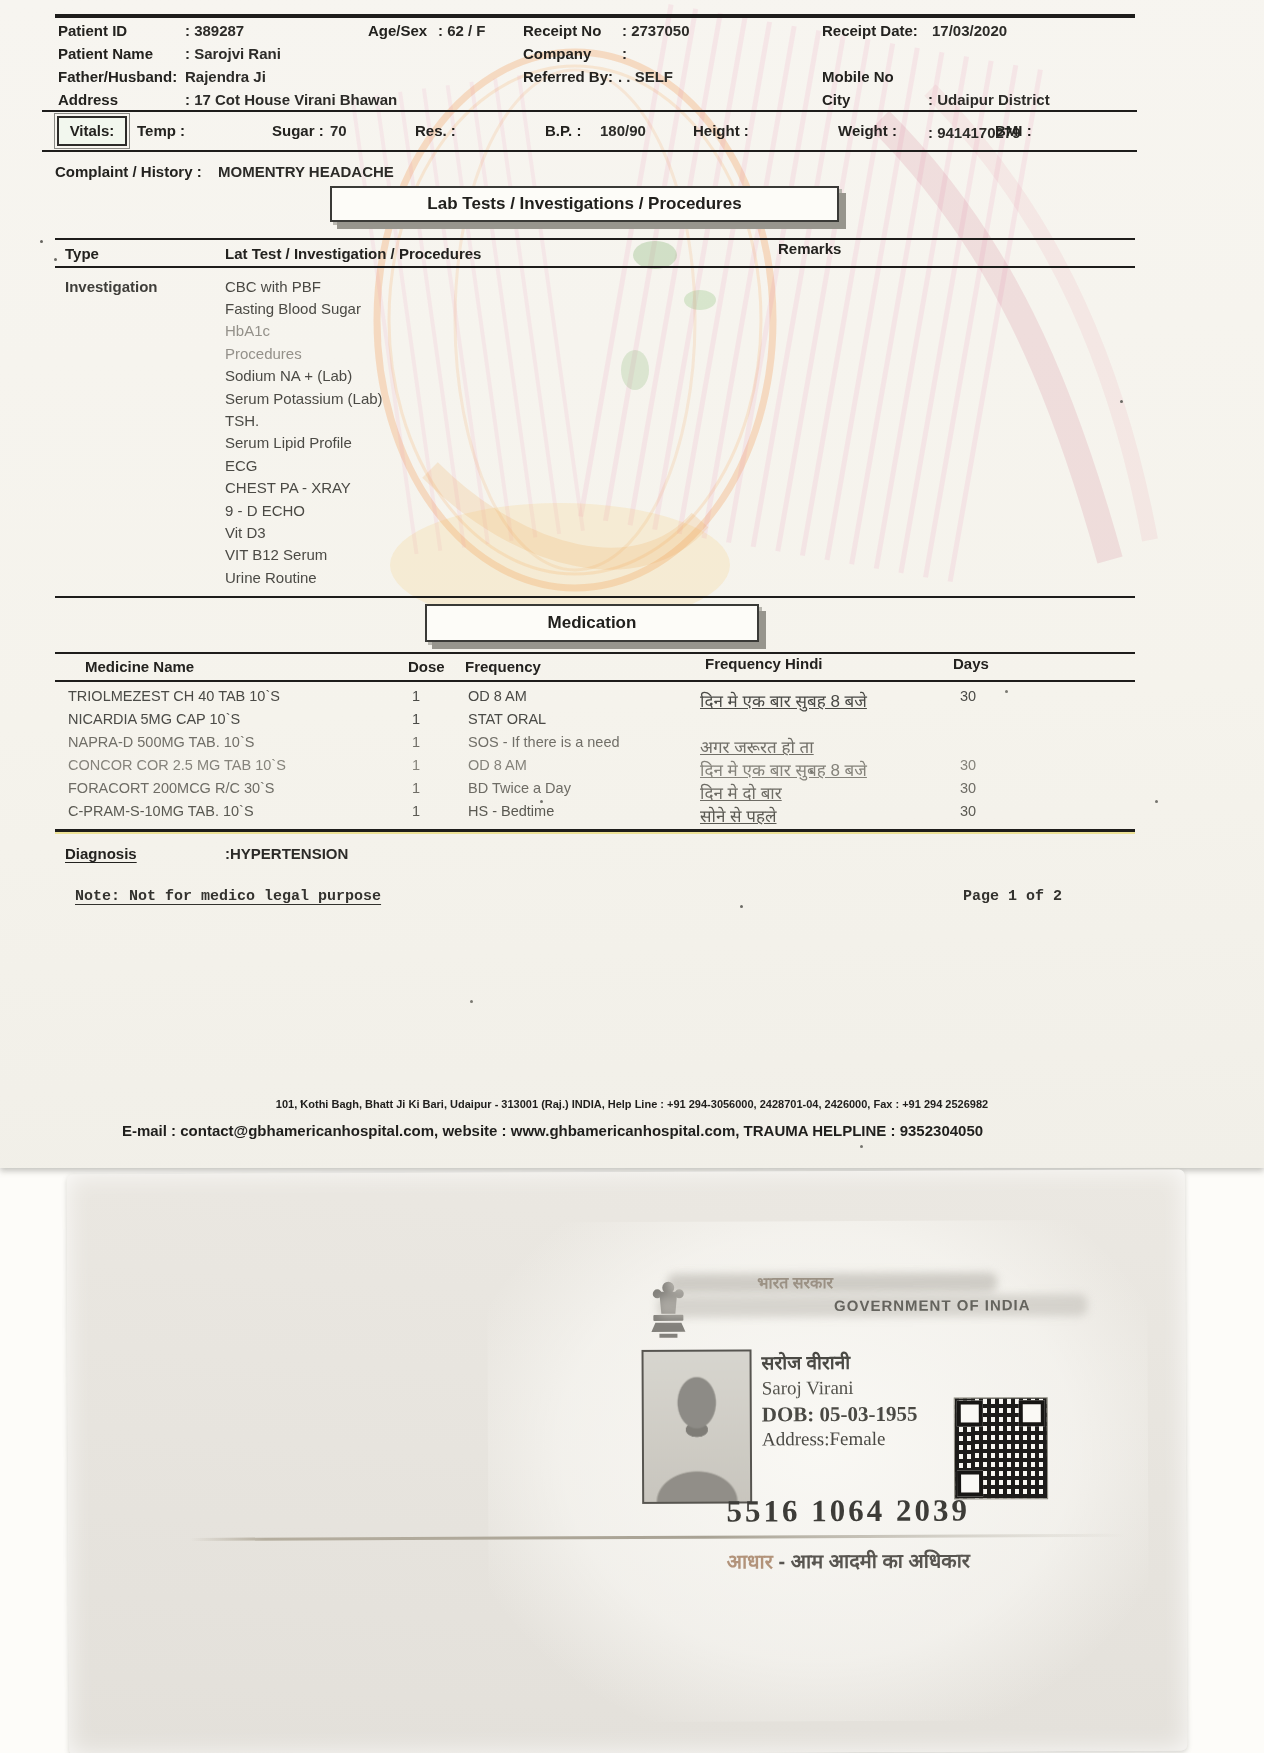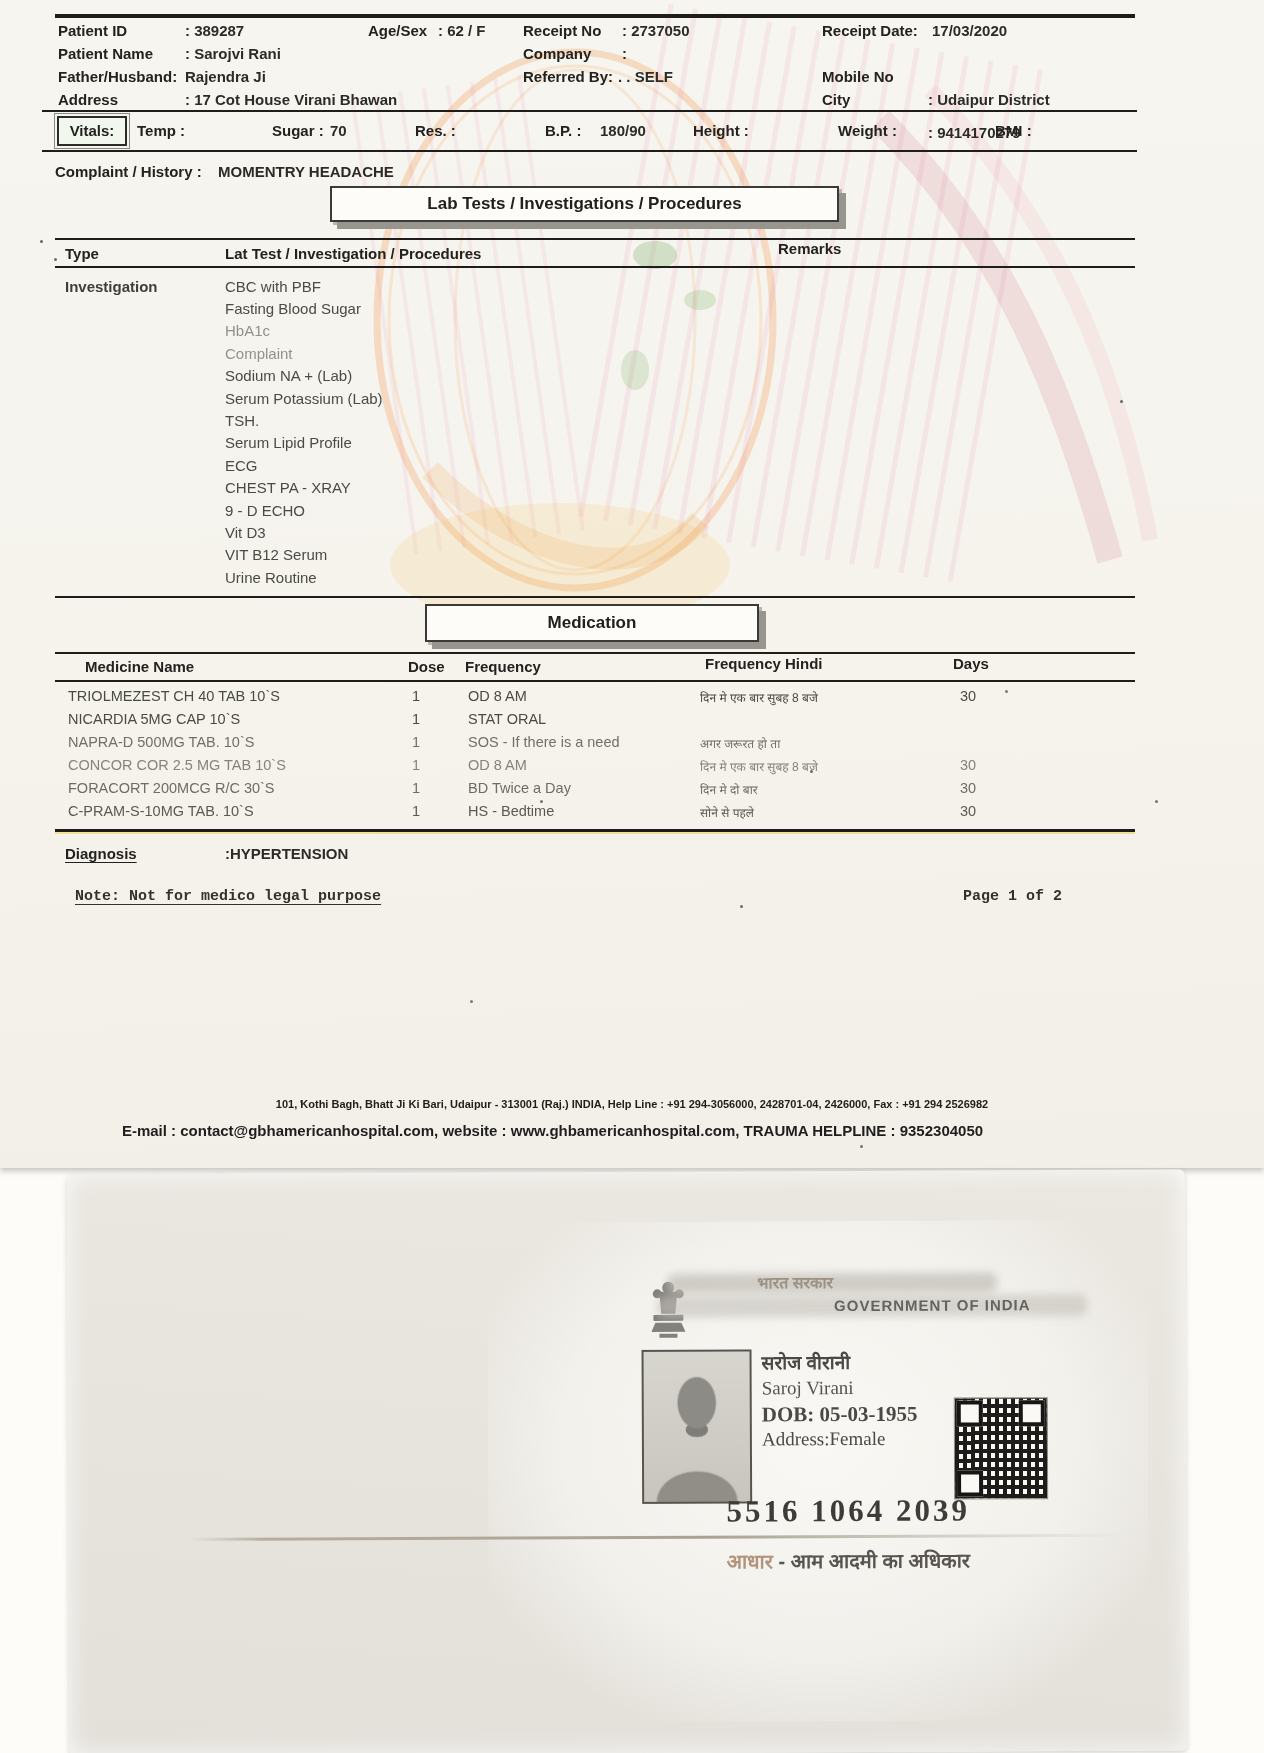--- a/index.html
+++ b/index.html
@@ -12,21 +12,21 @@
          box-shadow:0 3px 6px rgba(90,88,80,.35);}
   .rule{position:absolute;background:#1e1d1b;}
   .lbl{font-weight:700;font-size:15px;}
   .val{font-weight:600;font-size:15px;color:#2c2b28;}
   .banner{position:absolute;background:#fdfcf8;border:2px solid #3a3a37;
           box-shadow:7px 7px 0 #97958d, 3px 3px 0 #b9b7af;
           text-align:center;font-weight:700;color:#21201d;}
   .test-line{position:absolute;font-size:15px;color:#4b4a45;left:225px;}
   .test-faded{color:#94918a;}
   .med{position:absolute;font-size:14.5px;}
-  .hindi-cell{font-size:12px;}
+  .hindi-cell{font-size:17px;text-decoration:underline;}
   .mono{font-family:"Liberation Mono","DejaVu Sans Mono",monospace;}
   
   #envelope{position:absolute;left:68px;top:1172px;width:1118px;height:581px;
             background:linear-gradient(184deg,#ebe8e2 0%,#e7e4de 50%,#e3e0da 100%);
             border-radius:6px;transform:rotate(-.25deg);
             box-shadow:inset 0 0 24px rgba(255,255,255,.8), 0 2px 5px rgba(120,118,110,.3);}
   .smudge{position:absolute;background:#c3c0b9;filter:blur(4px);border-radius:8px;}
   #aadhaar-photo{position:absolute;left:574px;top:178px;width:106px;height:150px;
       border:2px solid #55534e;
       background:
@@ -150,21 +150,21 @@
     <div class="rule" style="left:55px;top:238px;width:1080px;height:2px;"></div>
     <div class="abs lbl" style="left:65px;top:245px;">Type</div>
     <div class="abs lbl" style="left:225px;top:245px;">Lat Test / Investigation / Procedures</div>
     <div class="abs lbl" style="left:778px;top:240px;">Remarks</div>
     <div class="rule" style="left:55px;top:266px;width:1080px;height:2px;"></div>
 
     <div class="abs lbl" style="left:65px;top:278px;color:#3f3e3a;">Investigation</div>
     <div class="test-line" style="top:278px;">CBC with PBF</div>
     <div class="test-line" style="top:300px;">Fasting Blood Sugar</div>
     <div class="test-line test-faded" style="top:322px;">HbA1c</div>
-    <div class="test-line test-faded" style="top:345px;">Complaint</div>
+    <div class="test-line test-faded" style="top:345px;">Procedures</div>
     <div class="test-line" style="top:367px;">Sodium NA + (Lab)</div>
     <div class="test-line" style="top:390px;">Serum Potassium (Lab)</div>
     <div class="test-line" style="top:412px;">TSH.</div>
     <div class="test-line" style="top:434px;">Serum Lipid Profile</div>
     <div class="test-line" style="top:457px;">ECG</div>
     <div class="test-line" style="top:479px;">CHEST PA - XRAY</div>
     <div class="test-line" style="top:502px;">9 - D ECHO</div>
     <div class="test-line" style="top:524px;">Vit D3</div>
     <div class="test-line" style="top:546px;">VIT B12 Serum</div>
     <div class="test-line" style="top:569px;">Urine Routine</div>

